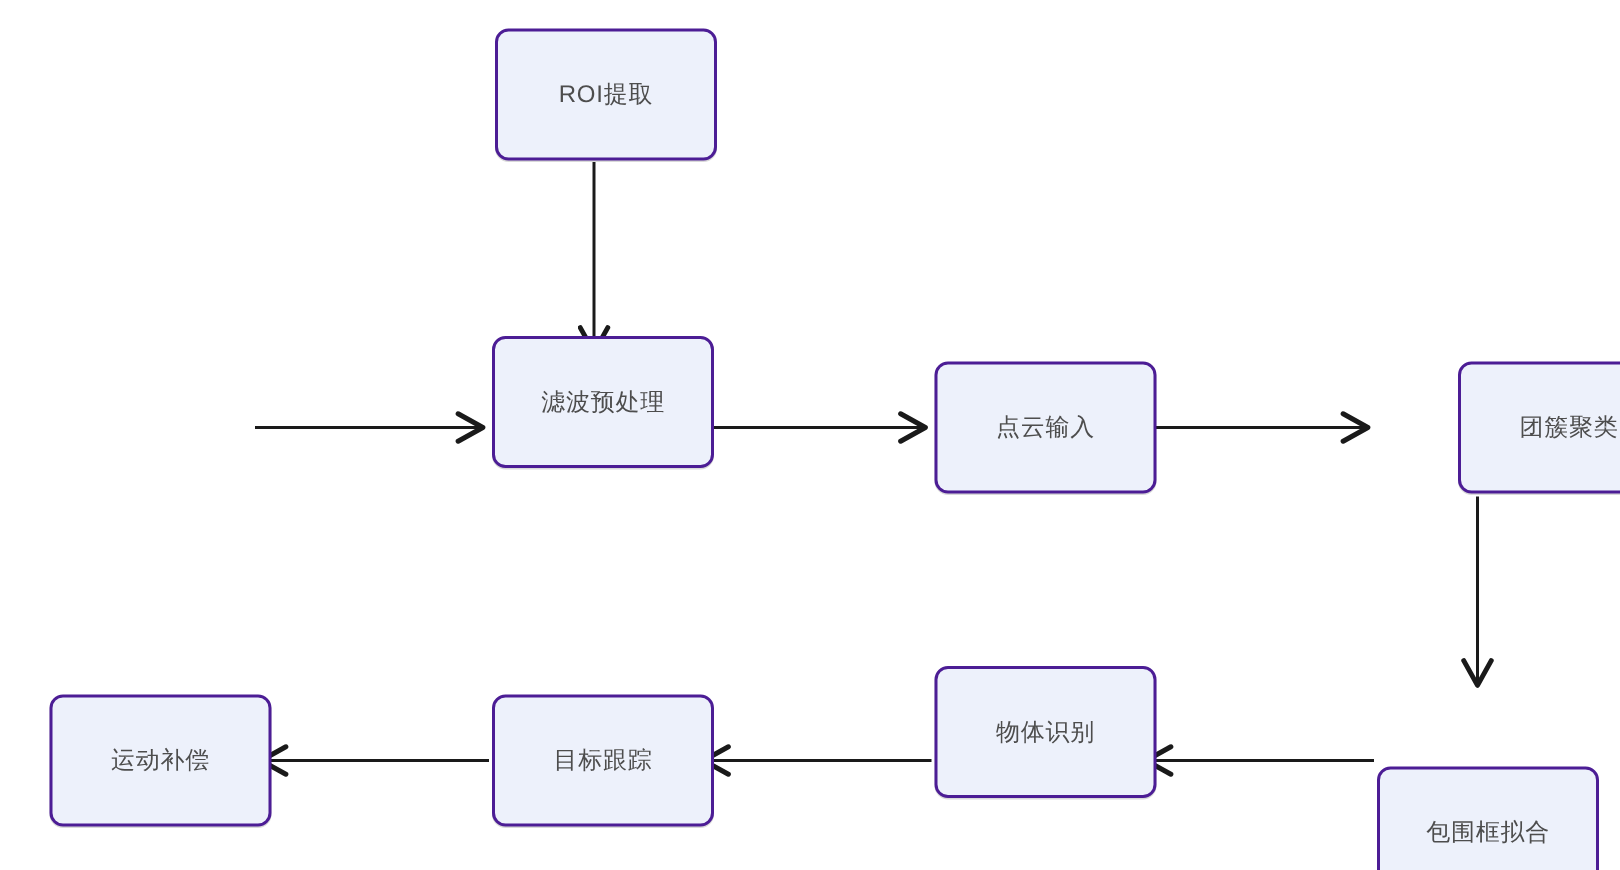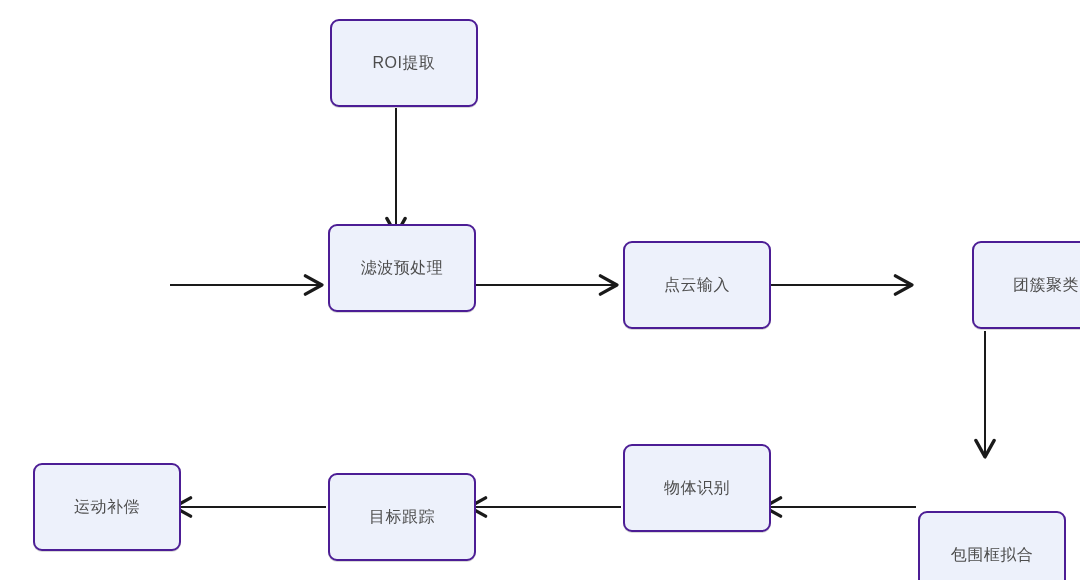--- a/index.html
+++ b/index.html
@@ -40,21 +40,21 @@
     box-shadow: 0 1px 0 rgba(0,0,0,0.15);
   }
   
   .n-roi      { left: 330px; top: 19px;  }
   .n-input    { left: 33px;  top: 241px; }
   .n-filter   { left: 328px; top: 224px; }
   .n-ground   { left: 623px; top: 241px; }
   .n-cluster  { left: 972px; top: 241px; }
   .n-bbox     { left: 918px; top: 463px; margin-top: 48px; }
   .n-object   { left: 623px; top: 444px; }
-  .n-track    { left: 328px; top: 473px; }
+  .n-track    { left: 328px; top: 463px; }
   .n-motion   { left: 33px;  top: 463px; text-align: center; }
 </style>
 </head>
 <body>
 
 <div class="canvas">
 
   <svg class="edges-layer" width="1080" height="580" viewBox="0 0 1080 580" xmlns="http://www.w3.org/2000/svg">
     <defs>
       <marker id="arrowhead" viewBox="0 0 12 12" refX="10" refY="6" markerWidth="11" markerHeight="11" orient="auto-start-reverse">

